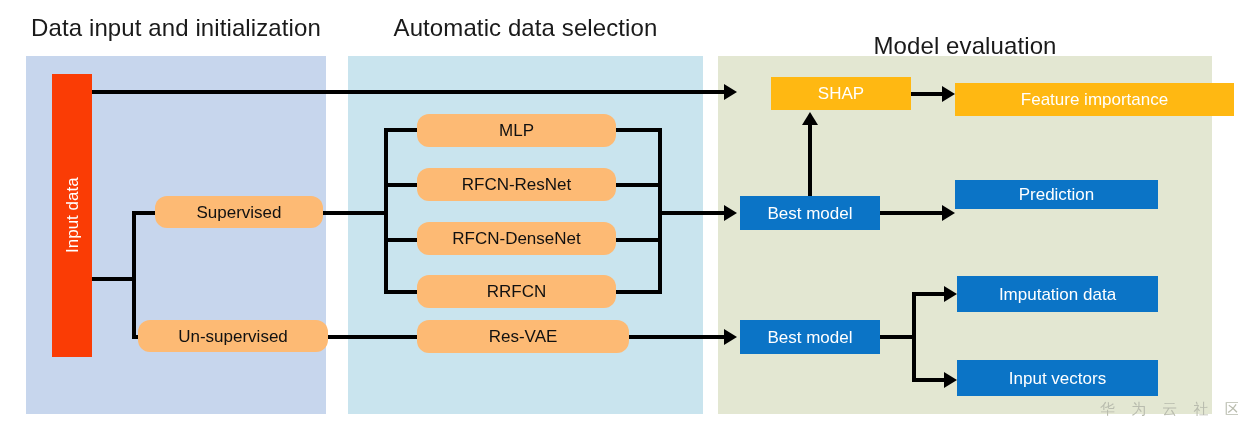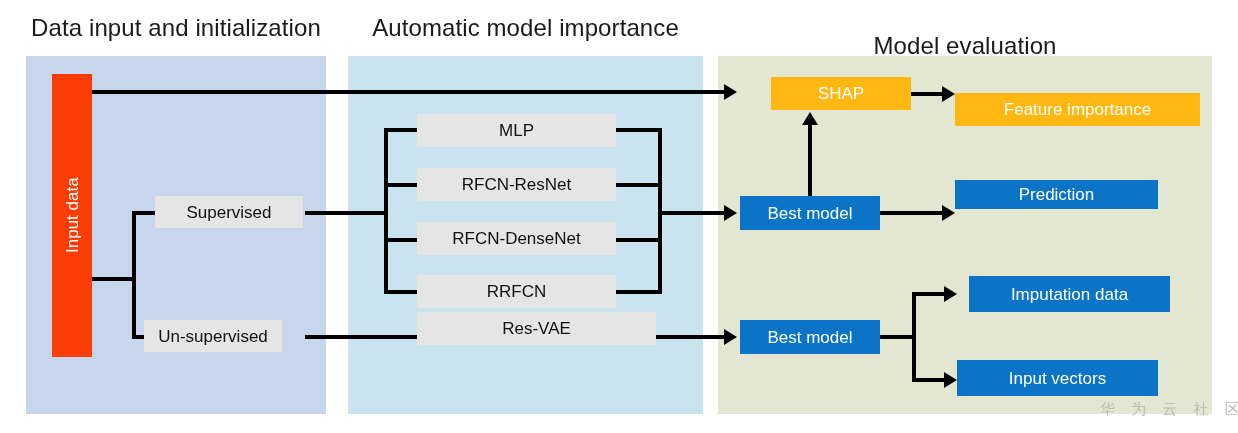--- a/index.html
+++ b/index.html
@@ -33,21 +33,21 @@
     position: absolute;
     box-sizing: border-box;
     display: flex;
     align-items: center;
     justify-content: center;
     font-size: 17px;
     line-height: 1;
     white-space: nowrap;
     z-index: 5;
   }
-  .node.green  { background: #e5e5e5; color: #111111; }
+  .node.green  { background: #fdba74; color: #111111; border-radius: 12px; }
   .node.red    { background: #fa3c05; color: #ffffff; }
   .node.orange { background: #ffb812; color: #ffffff; }
   .node.blue   { background: #0b74c6; color: #ffffff; }
   .node.vertical {
     writing-mode: vertical-rl;
     transform: rotate(180deg);
   }
   .line {
     position: absolute;
     background: #000000;
@@ -81,21 +81,21 @@
 </head>
 <body>
 
 <div id="diagram">
 
   <div class="panel" style="left:26px; top:56px; width:300px; height:358px; background:#c7d6ed;"></div>
   <div class="panel" style="left:348px; top:56px; width:355px; height:358px; background:#c9e4ee;"></div>
   <div class="panel" style="left:718px; top:56px; width:494px; height:358px; background:#e3e7d2;"></div>
 
   <div class="panel-title" style="left:26px; top:14px; width:300px;">Data input and initialization</div>
-  <div class="panel-title" style="left:348px; top:14px; width:355px;">Automatic model importance</div>
+  <div class="panel-title" style="left:348px; top:14px; width:355px;">Automatic data selection</div>
   <div class="panel-title" style="left:718px; top:32px; width:494px;">Model evaluation</div>
 
   <div class="line" style="left:92px; top:90px; width:632px; height:4px;"></div>
   <div class="arrow right" style="left:724px; top:84px;"></div>
 
   <div class="line" style="left:92px; top:277px; width:44px; height:4px;"></div>
   <div class="line" style="left:132px; top:211px; width:4px; height:128px;"></div>
   <div class="line" style="left:132px; top:211px; width:26px; height:4px;"></div>
   <div class="line" style="left:132px; top:335px; width:26px; height:4px;"></div>
 
@@ -130,35 +130,35 @@
 
   <div class="line" style="left:880px; top:335px; width:36px; height:4px;"></div>
   <div class="line" style="left:912px; top:292px; width:4px; height:90px;"></div>
   <div class="line" style="left:912px; top:292px; width:32px; height:4px;"></div>
   <div class="arrow right" style="left:944px; top:286px;"></div>
   <div class="line" style="left:912px; top:378px; width:32px; height:4px;"></div>
   <div class="arrow right" style="left:944px; top:372px;"></div>
 
   <div class="node red vertical" style="left:52px; top:74px; width:40px; height:283px;">Input data</div>
 
-  <div class="node green" style="left:155px; top:196px; width:148px; height:32px;">Supervised</div>
+  <div class="node green" style="left:155px; top:196px; width:168px; height:32px;">Supervised</div>
 
-  <div class="node green" style="left:144px; top:320px; width:138px; height:32px;">Un-supervised</div>
+  <div class="node green" style="left:138px; top:320px; width:190px; height:32px;">Un-supervised</div>
 
   <div class="node green" style="left:417px; top:114px; width:199px; height:33px;">MLP</div>
   <div class="node green" style="left:417px; top:222px; width:199px; height:33px;">RFCN-DenseNet</div>
   <div class="node green" style="left:417px; top:168px; width:199px; height:33px;">RFCN-ResNet</div>
   <div class="node green" style="left:417px; top:275px; width:199px; height:33px;">RRFCN</div>
-  <div class="node green" style="left:417px; top:312px; width:239px; height:33px;">Res-VAE</div>
+  <div class="node green" style="left:417px; top:320px; width:212px; height:33px;">Res-VAE</div>
 
   <div class="node orange" style="left:740px; top:77px; width:140px; height:33px;margin-left:31px;">SHAP</div>
-  <div class="node orange" style="left:955px; top:93px; width:245px; height:33px;">Feature importance</div>
+  <div class="node orange" style="left:955px; top:83px; width:279px; height:33px;">Feature importance</div>
 
   <div class="node blue" style="left:740px; top:196px; width:140px; height:34px;">Best model</div>
   <div class="node blue" style="left:955px; top:180px; width:203px; height:29px;">Prediction</div>
 
   <div class="node blue" style="left:740px; top:320px; width:140px; height:34px;">Best model</div>
-  <div class="node blue" style="left:957px; top:276px; width:201px; height:36px;margin-left:12px;">Imputation data</div>
+  <div class="node blue" style="left:957px; top:276px; width:201px; height:36px;">Imputation data</div>
   <div class="node blue" style="left:957px; top:360px; width:201px; height:36px;">Input vectors</div>
 
   <div class="watermark" style="left:1092px; top:400px;margin-left:8px;">华 为 云 社 区</div>
 
 </div>
 
 </body></html>

